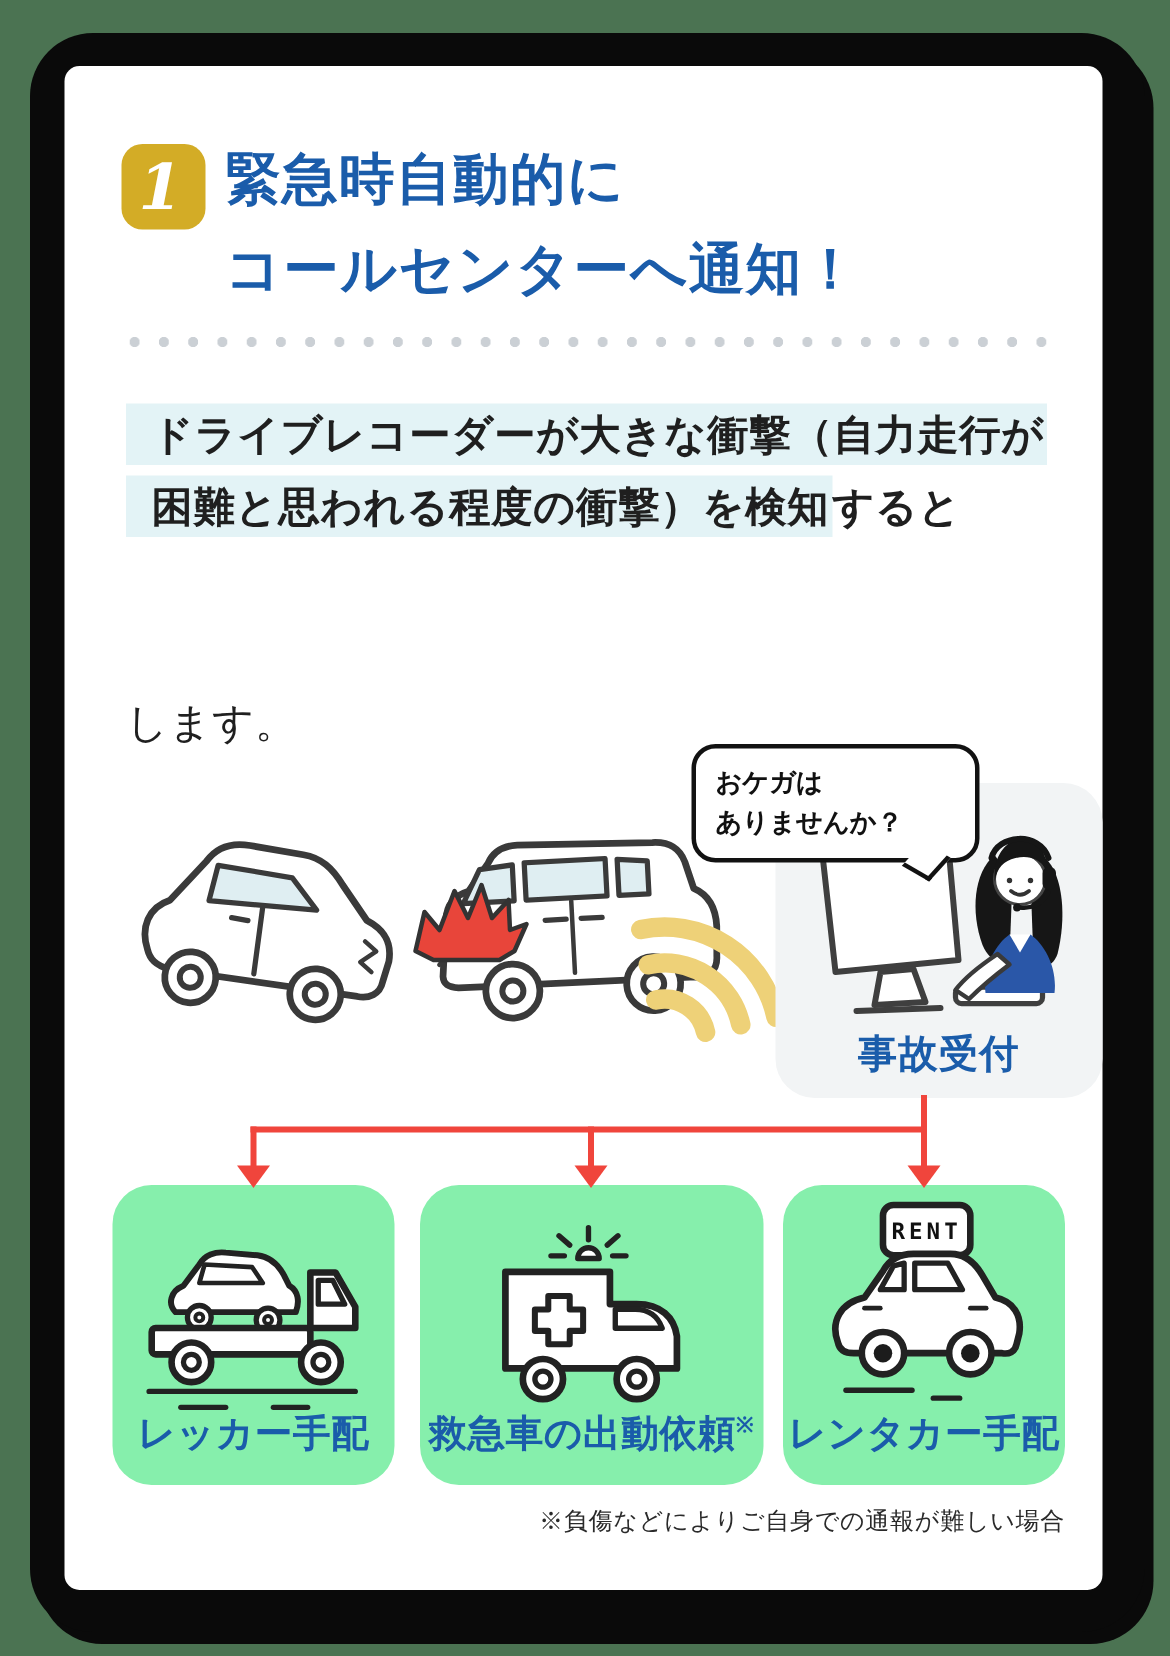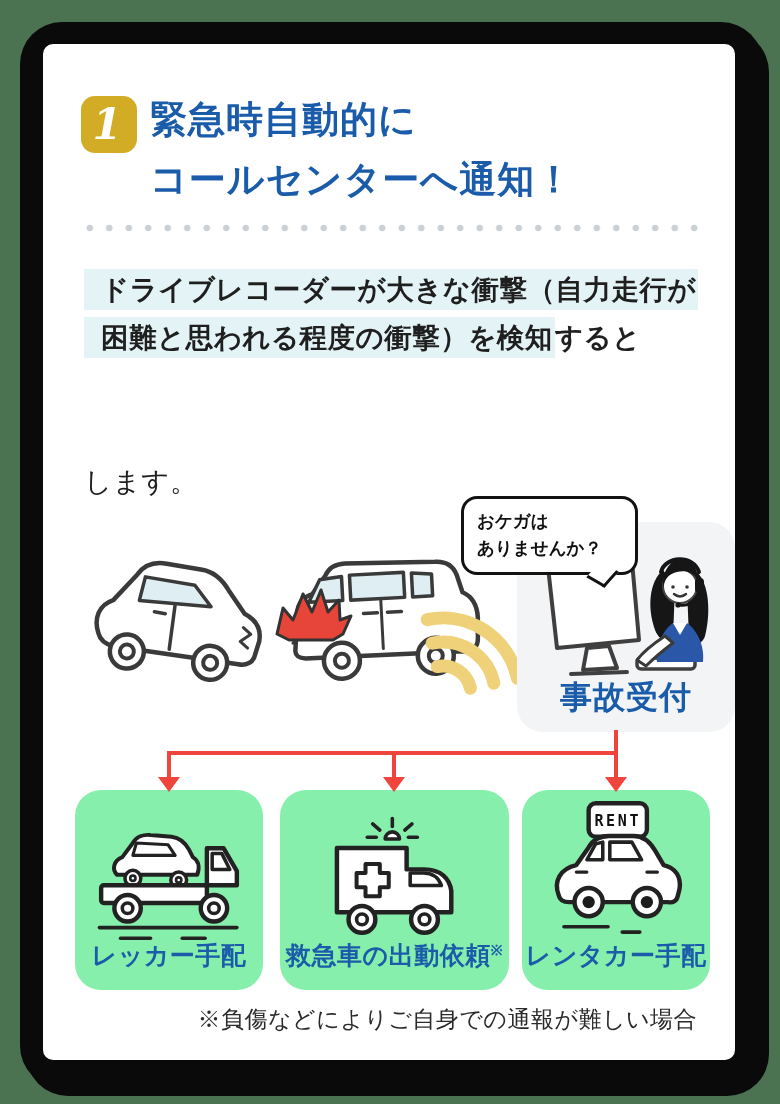--- a/index.html
+++ b/index.html
@@ -39,37 +39,37 @@
   .bodytext{
     position:absolute;left:41px;top:222px;width:630px;
     font-size:27.5px;line-height:48px;color:#1f1f1f;letter-spacing:.5px;
   }
   .b{font-weight:bold;}
   .hl{background:#e3f3f6;padding:5px 2px 5px 17px;-webkit-box-decoration-break:clone;box-decoration-break:clone;}
   
   .bubble{
     position:absolute;left:418px;top:452px;width:146px;
     background:#fff;border:3.5px solid #121212;border-radius:16px;
-    padding:9px 12px 10px 13px;font-size:17.5px;line-height:1.55;font-weight:600;color:#111;
+    padding:9px 27px 10px 13px;font-size:17.5px;line-height:1.55;font-weight:600;color:#111;
     z-index:6;
   }
   .bubble:after{
     content:"";position:absolute;right:22px;bottom:-13px;width:18px;height:18px;
     background:#fff;border-right:3.5px solid #121212;border-bottom:3.5px solid #121212;
     transform:rotate(30deg) skewX(-12deg);
   }
   
   .op-box{
     position:absolute;left:474px;top:478px;width:218px;height:210px;
     background:#f2f4f5;border-radius:26px;z-index:2;
   }
   .op-art{position:absolute;left:6px;top:20px;}
   .op-label{
     position:absolute;left:0;right:0;bottom:12px;text-align:center;
-    color:#1a5caa;font-weight:bold;font-size:32px;letter-spacing:1px;
+    color:#1a5caa;font-weight:bold;font-size:26px;letter-spacing:1px;
   }
   
   .crash{position:absolute;left:40px;top:498px;z-index:1;}
   
   .rl{position:absolute;background:#f0453c;z-index:4;}
   .stem-top{left:571px;top:686px;width:4px;height:23px;}
   .hbar{left:124px;top:707px;width:451px;height:4px;}
   .stem1{left:124px;top:707px;width:4px;height:28px;}
   .stem2{left:349px;top:707px;width:4px;height:28px;}
   .stem3{left:571px;top:707px;width:4px;height:28px;}
@@ -90,22 +90,22 @@
   .fb1 svg{margin-top:16px;}
   .fb2 svg{margin-top:24px;}
   .fb3 svg{margin-top:8px;}
   .fb-label{
     position:absolute;left:0;right:0;bottom:18px;text-align:center;
     color:#1a5caa;font-weight:bold;font-size:25px;letter-spacing:.5px;white-space:nowrap;
   }
   .fb-label sup{font-size:14px;}
   
   .footnote{
-    position:absolute;right:38px;top:960px;width:640px;text-align:right;
-    font-size:23px;color:#2a2a2a;letter-spacing:.5px;
+    position:absolute;right:25px;top:960px;width:640px;text-align:right;
+    font-size:16px;color:#2a2a2a;letter-spacing:.5px;
   }
 </style>
 </head>
 <body>
 
 <div class="frame"></div>
 <div class="card">
 
   <div class="badge">
     <span>1</span>

